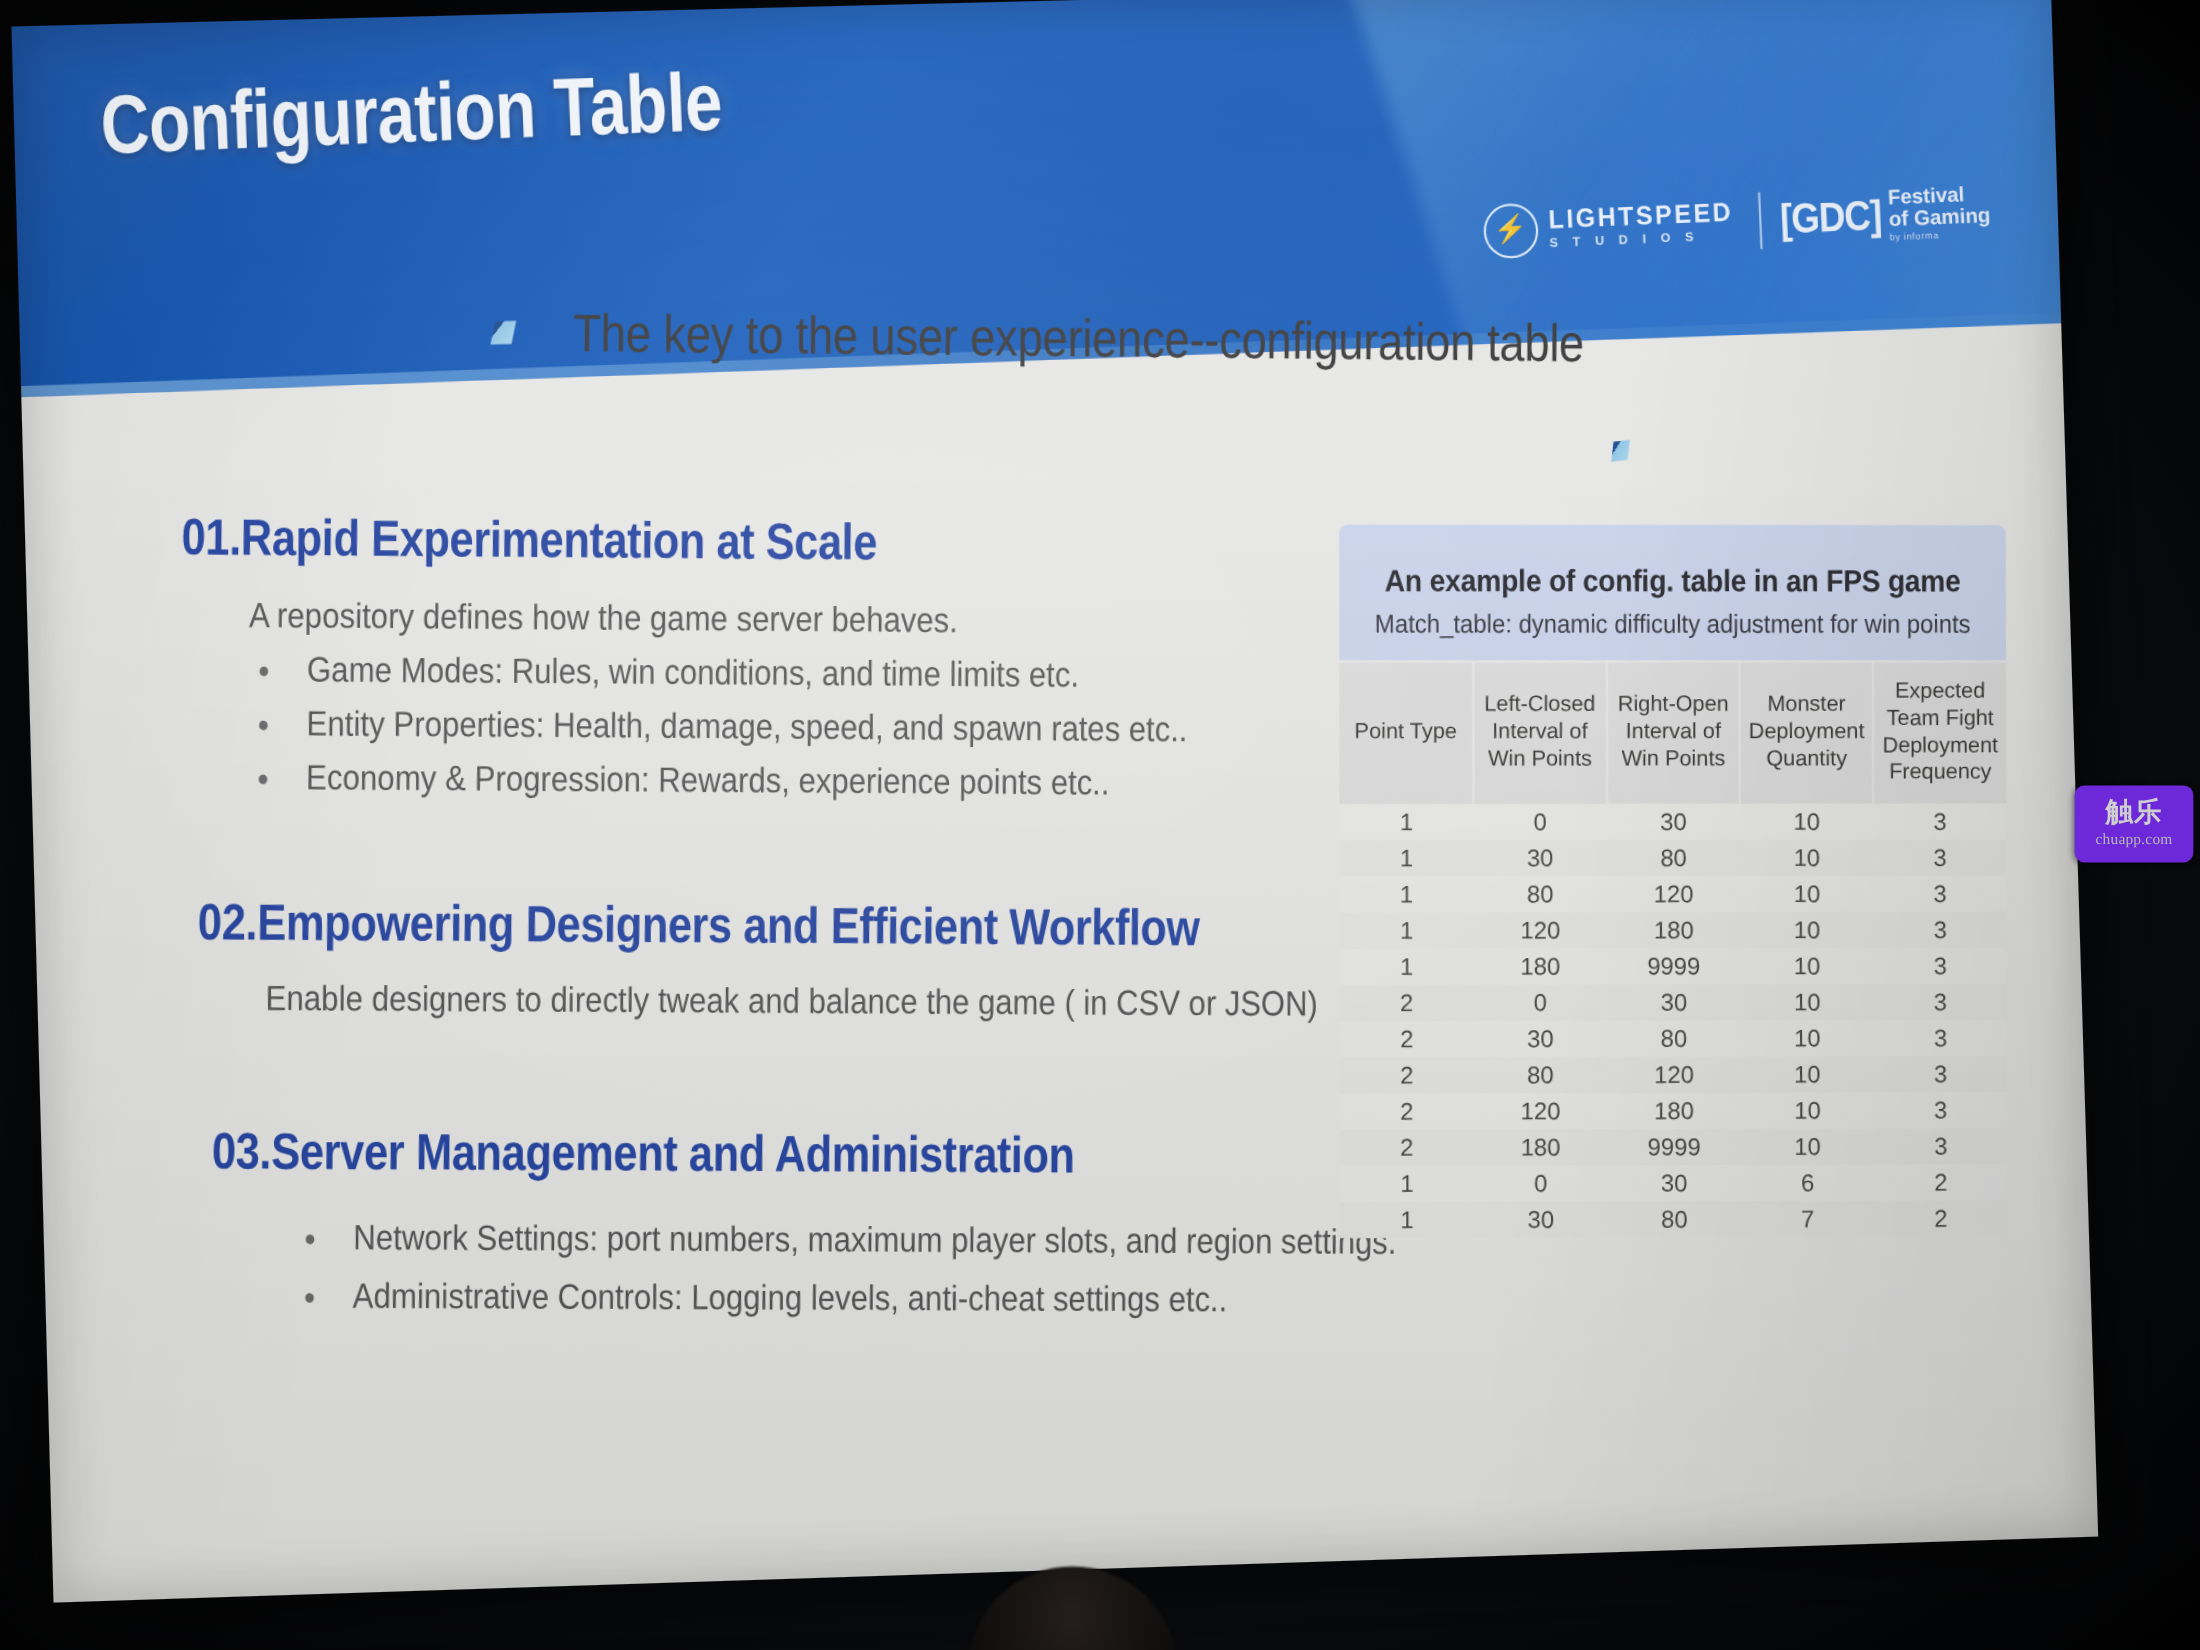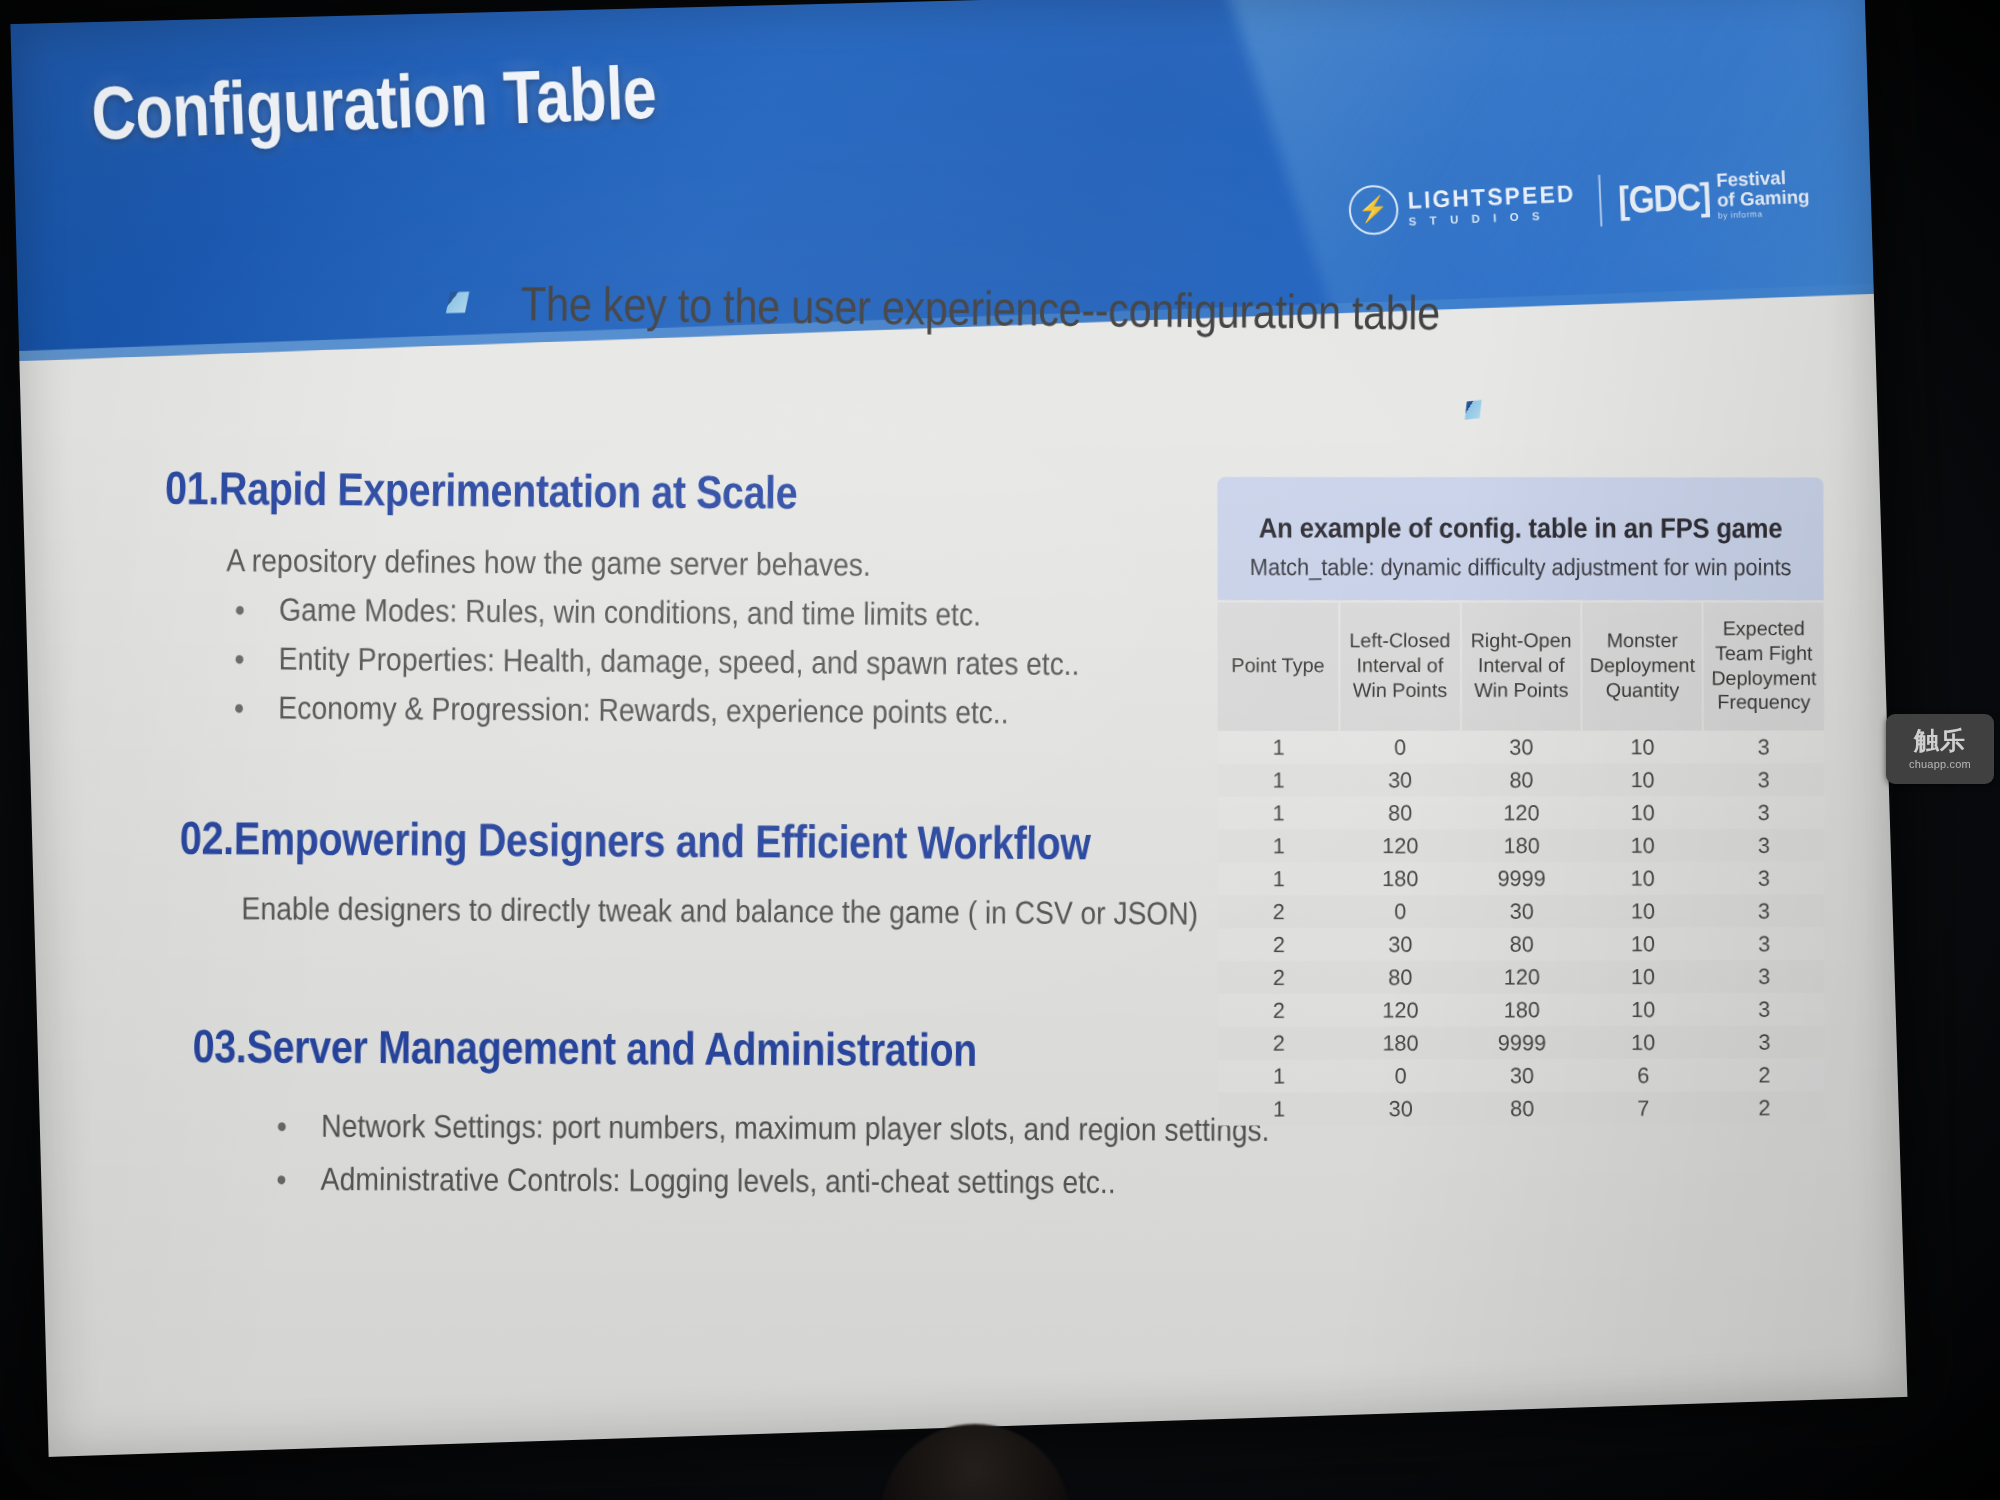--- a/index.html
+++ b/index.html
@@ -309,40 +309,41 @@
   #cfg-table tbody tr:nth-child(odd) td { background: rgba(255,255,255,0.20); }
 
   
   #watermark {
     position: absolute;
     left: 1886px;
     top: 714px;
     width: 108px;
     height: 70px;
     z-index: 30;
-    background: #404040;
+    background: #6d28d9;
     border-radius: 9px;
     display: flex;
     flex-direction: column;
     align-items: center;
     justify-content: center;
     box-shadow: 0 1px 6px rgba(0,0,0,0.6);
   }
   #wm-cn {
     color: #cfcfcf;
     font-size: 25px;
     font-weight: bold;
     letter-spacing: 1px;
     line-height: 1;
   }
   #wm-url {
     color: #b8b8b8;
-    font-size: 11px;
+    font-size: 14px;
     margin-top: 5px;
     letter-spacing: 0.2px;
+    font-family: Liberation Serif, serif;
   }
 
   
   #silhouette {
     position: absolute;
     left: 880px;
     bottom: -74px;
     width: 190px;
     height: 150px;
     border-radius: 50% 50% 42% 42% / 62% 62% 38% 38%;

